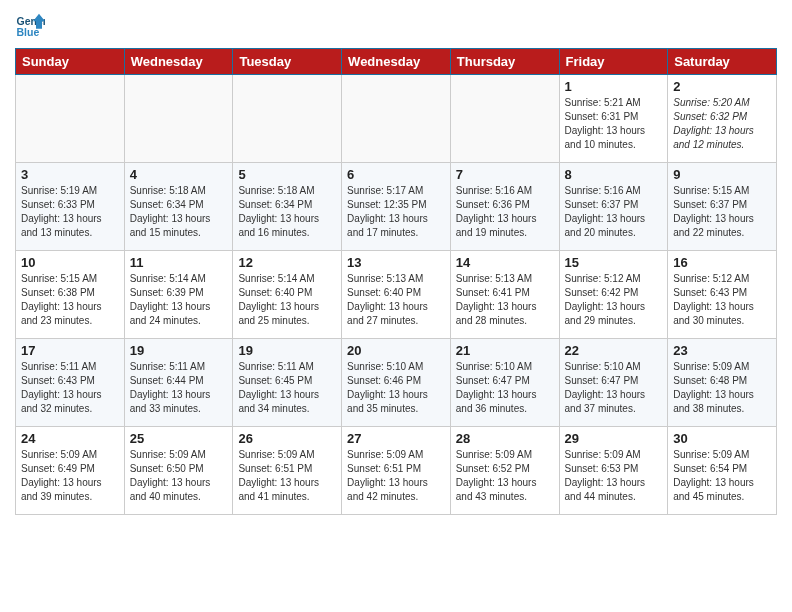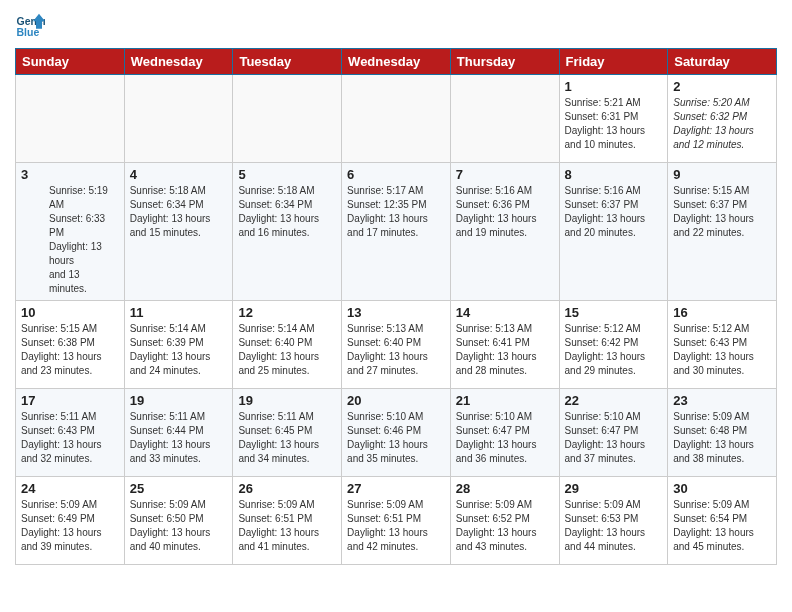--- a/index.html
+++ b/index.html
@@ -96,21 +96,21 @@
             <span class="day-num">2</span>
             <div class="day-info" style="white-space: pre-line; font-style: italic;">Sunrise: 5:20 AM
 Sunset: 6:32 PM
 Daylight: 13 hours
 and 12 minutes.</div>
           </td>
         </tr>
         <tr>
           <td>
             <span class="day-num">3</span>
-            <div class="day-info" style="white-space: pre-line; margin-left: 28px;">Sunrise: 5:19 AM
+            <div class="day-info" style="white-space: pre-line;">Sunrise: 5:19 AM
 Sunset: 6:33 PM
 Daylight: 13 hours
 and 13 minutes.</div>
           </td>
           <td>
             <span class="day-num">4</span>
             <div class="day-info" style="white-space: pre-line;">Sunrise: 5:18 AM
 Sunset: 6:34 PM
 Daylight: 13 hours
 and 15 minutes.</div>

